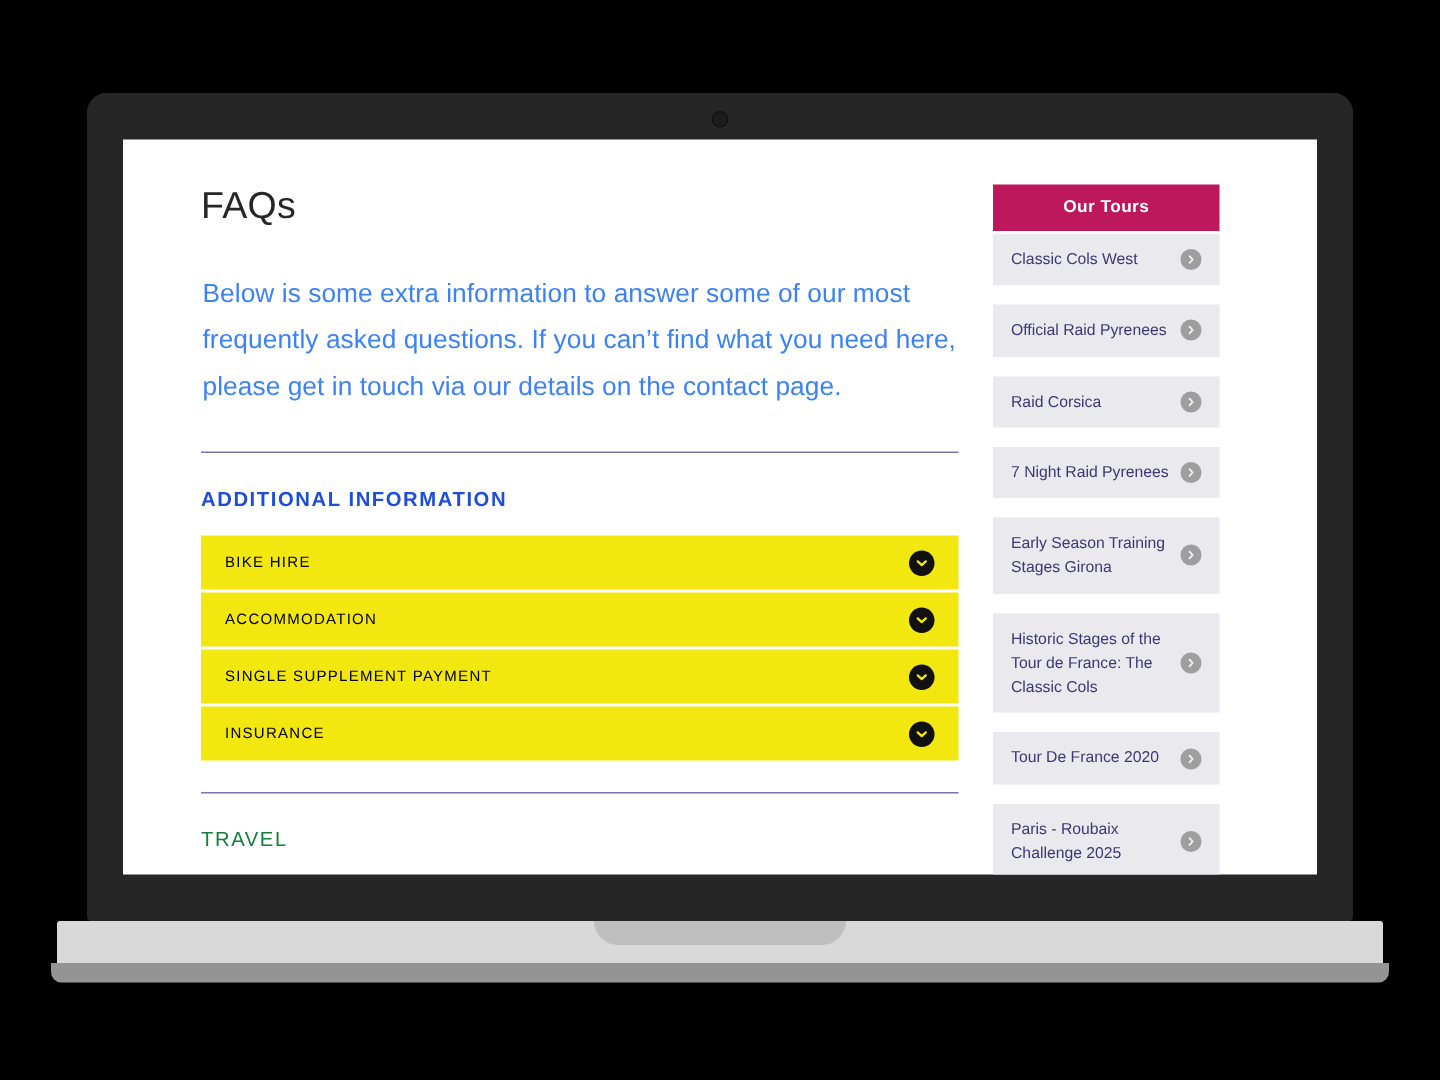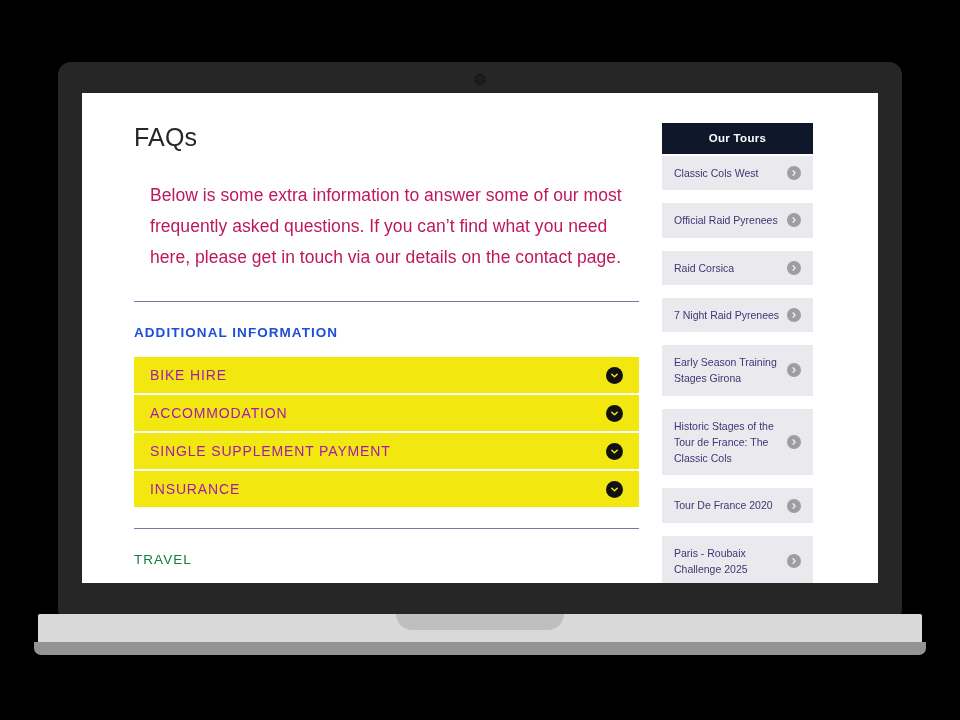--- a/index.html
+++ b/index.html
@@ -104,22 +104,22 @@
     font-size: 25px;
     font-weight: 400;
     color: #262626;
     margin: 0 0 28px 0;
     letter-spacing: 0.2px;
   }
 
   .intro {
     font-size: 17.5px;
     line-height: 1.78;
-    color: #be185d;
-    margin: 16px;
+    color: #3b82f6;
+    margin: 1px;
     letter-spacing: 0.05px;
   }
 
   .rule {
     height: 0;
     border-top: 1.5px solid #7b74a8;
     margin: 28px 0 0 0;
   }
 
   .section-heading {
@@ -140,22 +140,22 @@
     background: #f2e70e;
     height: 36px;
     display: flex;
     align-items: center;
     padding: 0 16px 0 16px;
     box-sizing: border-box;
     cursor: pointer;
   }
 
   .acc-label {
-    font-size: 14px;
-    color: #a21caf;
+    font-size: 10px;
+    color: #000000;
     letter-spacing: 0.85px;
     flex: 1;
   }
 
   .acc-icon {
     width: 17px;
     height: 17px;
     border-radius: 50%;
     background: #111111;
     display: flex;
@@ -181,21 +181,21 @@
 
   
   .sidebar {
     position: absolute;
     left: 580px;
     top: 30px;
     width: 151px;
   }
 
   .sidebar-header {
-    background: #0f172a;
+    background: #be185d;
     color: #ffffff;
     font-size: 11.5px;
     font-weight: bold;
     text-align: center;
     height: 31px;
     line-height: 31px;
     letter-spacing: 0.3px;
   }
 
   .sidebar-list {

